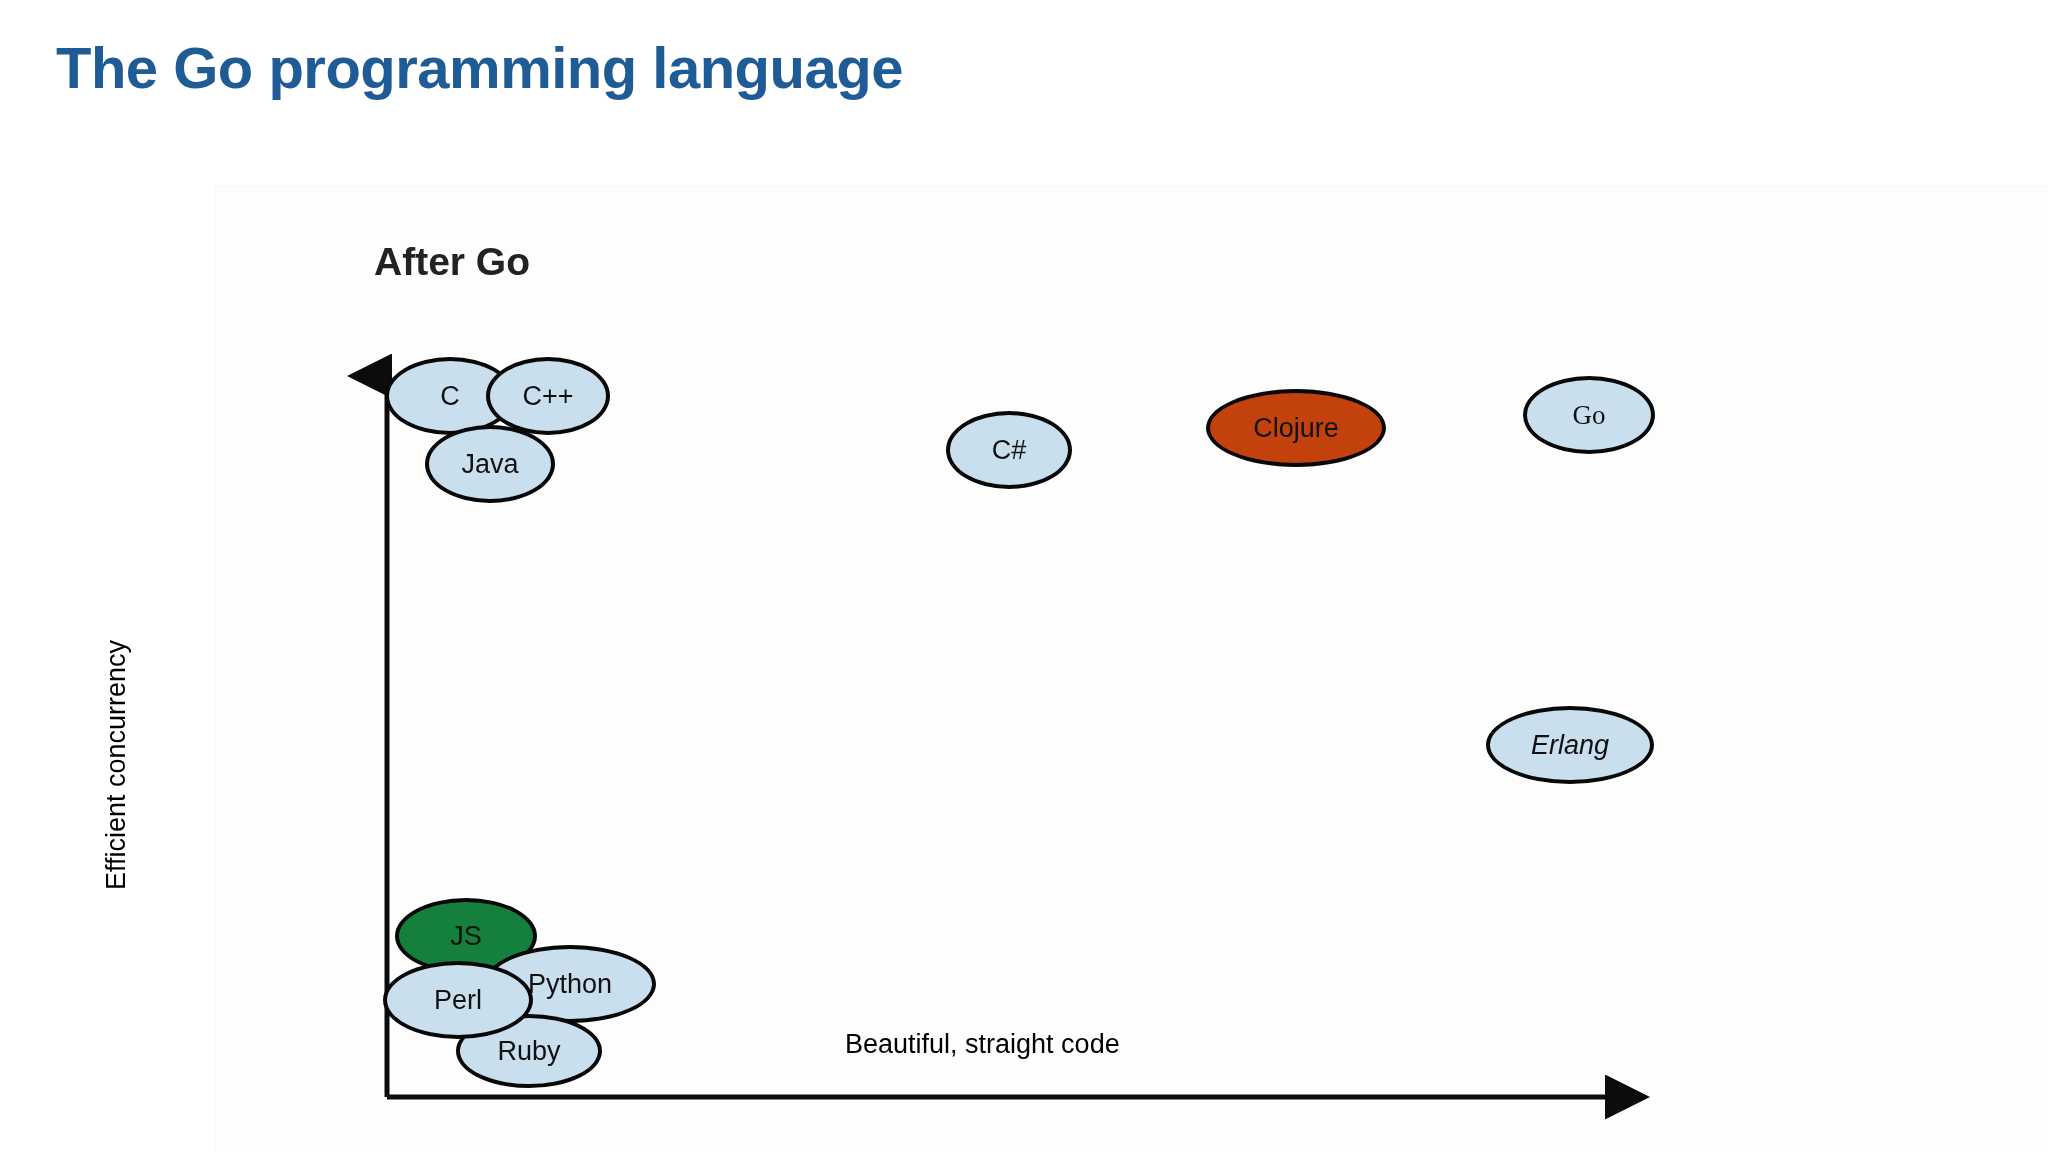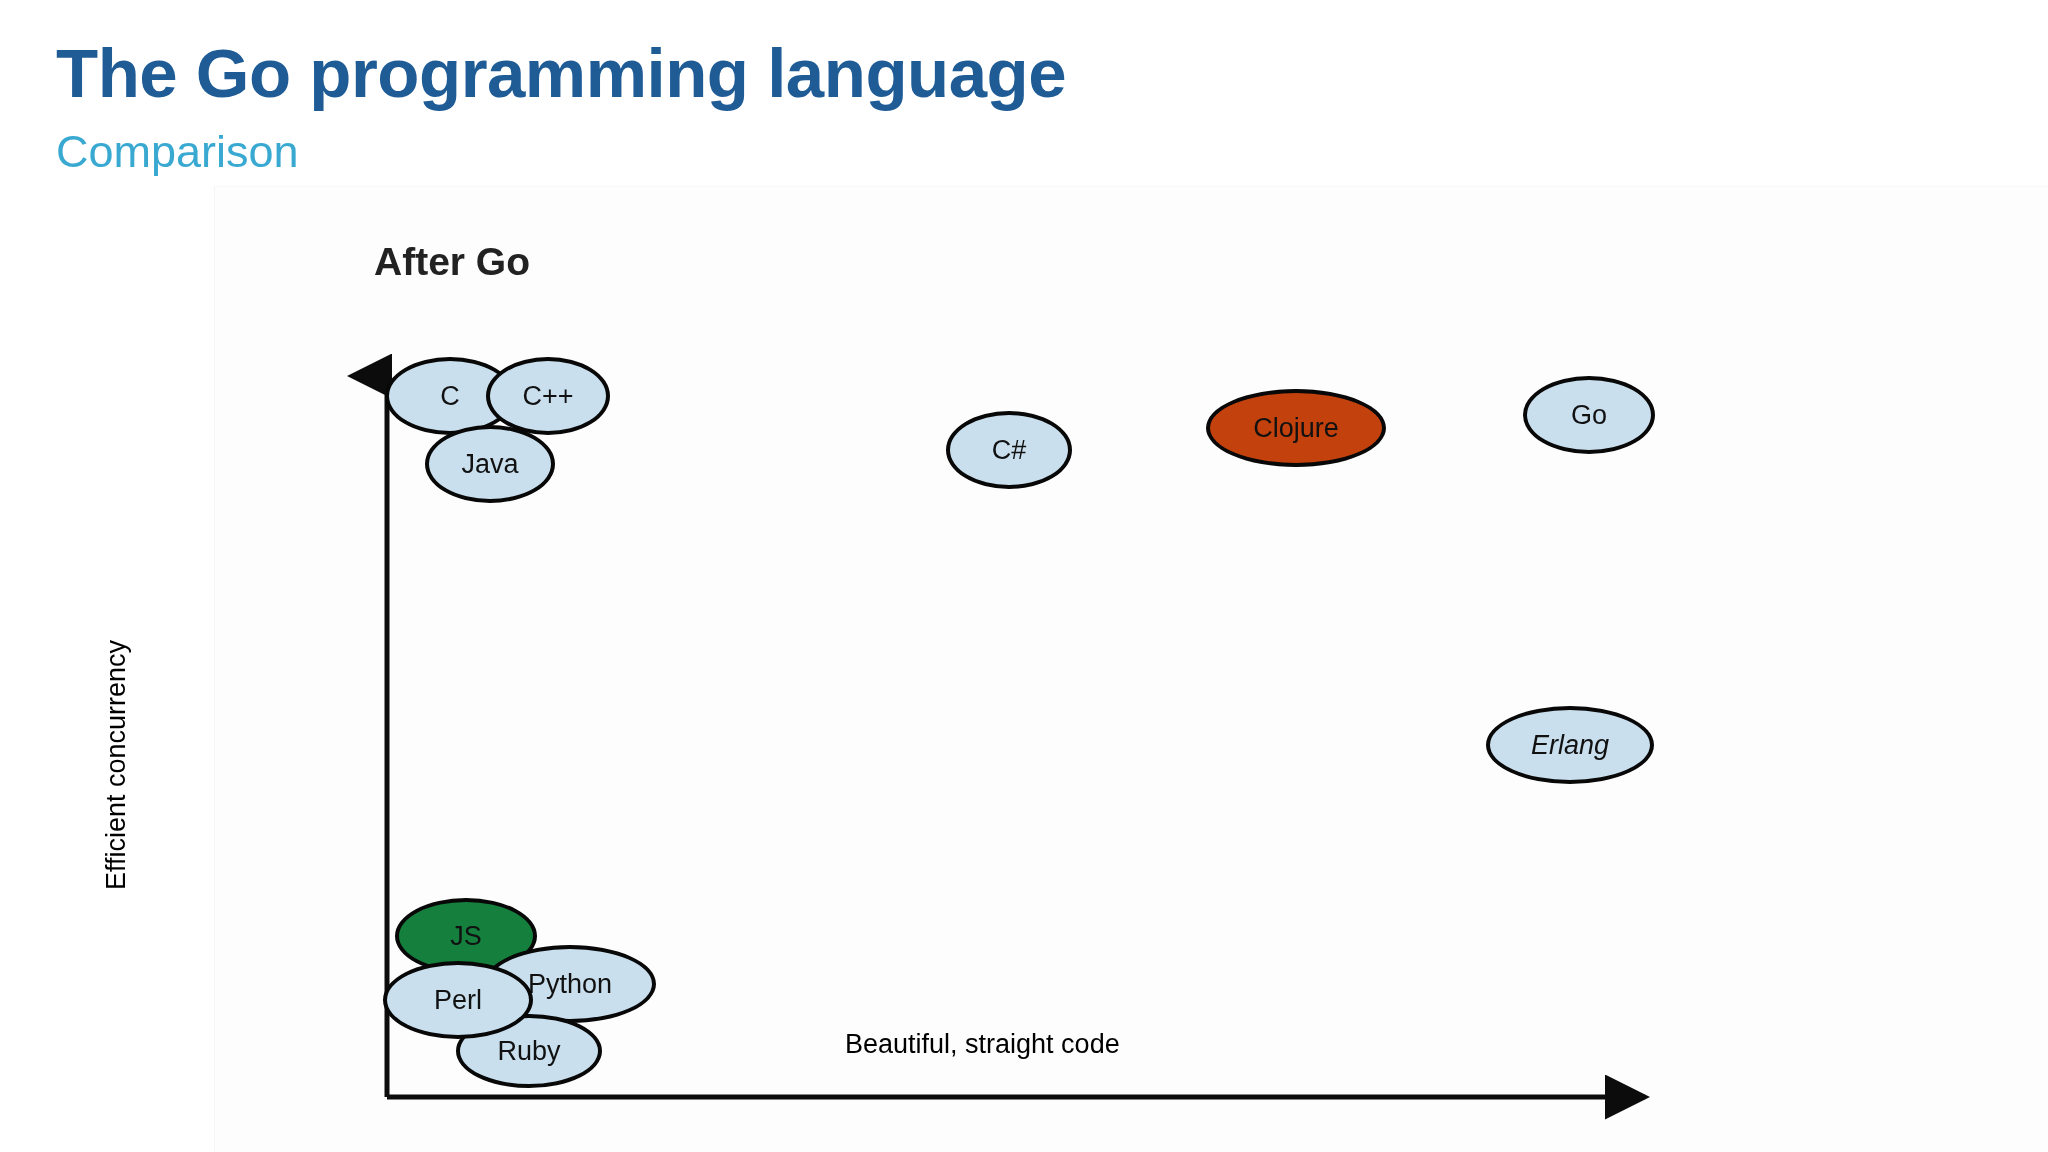--- a/index.html
+++ b/index.html
@@ -31,21 +31,21 @@
     background: #fdfdfe;
     border-left: 1px solid #f4f6f8;
     border-top: 1px solid #f6f8f9;
   }
 
   
   .slide-title {
     position: absolute;
     left: 56px;
     top: 38px;
-    font-size: 69px;
+    font-size: 58px;
     font-weight: bold;
     letter-spacing: -0.5px;
     color: #1f5c96;
     white-space: nowrap;
     line-height: 1.05;
   }
   .slide-subtitle {
     position: absolute;
     left: 56px;
     top: 128px;
@@ -126,21 +126,20 @@
 </style>
 </head>
 <body>
 
 <div id="slide">
 
   <div class="content-panel"></div>
 
   <div class="slide-title">The Go programming language</div>
 
-  <div class="slide-subtitle">Comparison</div>
 
   <div class="diagram-title">After Go</div>
 
   <div class="chart-area">
 
     <svg class="chart-svg" width="2048" height="1152" xmlns="http://www.w3.org/2000/svg">
       <defs>
         <marker id="arrowhead-up" markerWidth="9" markerHeight="9" refX="4.5" refY="8" orient="auto" markerUnits="strokeWidth">
           <path d="M4.5,0 L9,9 L0,9 Z" fill="#0c0c0c"></path>
         </marker>
@@ -167,21 +166,21 @@
         </div>
         <div class="node" style="left: 425px; top: 425px; width: 130px; height: 78px; z-index: 3; background: rgb(201, 223, 238); border-color: rgb(8, 8, 8);">
           <span class="node-label">Java</span>
         </div>
         <div class="node" style="left: 946px; top: 411px; width: 126px; height: 78px; z-index: 1; background: rgb(201, 223, 238); border-color: rgb(8, 8, 8);">
           <span class="node-label">C#</span>
         </div>
         <div class="node" style="left: 1206px; top: 389px; width: 180px; height: 78px; z-index: 1; background: #c2410c; border-color: rgb(8, 8, 8);">
           <span class="node-label">Clojure</span>
         </div>
-        <div class="node" style="left: 1523px; top: 376px; width: 132px; height: 78px; z-index: 1; background: rgb(201, 223, 238); border-color: rgb(8, 8, 8);">
+        <div class="node" style="left: 1523px; top: 376px; width: 132px; height: 78px; z-index: 1; background: rgb(201, 223, 238); border-color: rgb(8, 8, 8); font-family: Liberation Serif, serif;">
           <span class="node-label">Go</span>
         </div>
         <div class="node" style="left: 1486px; top: 706px; width: 168px; height: 78px; z-index: 1; background: rgb(201, 223, 238); border-color: rgb(8, 8, 8); font-style: italic;">
           <span class="node-label">Erlang</span>
         </div>
         <div class="node" style="left: 395px; top: 898px; width: 142px; height: 76px; z-index: 1; background: #15803d; border-color: rgb(8, 8, 8); align-items: center;">
           <span class="node-label">JS</span>
         </div>
         <div class="node" style="left: 484px; top: 945px; width: 172px; height: 78px; z-index: 2; background: rgb(201, 223, 238); border-color: rgb(8, 8, 8); text-align: right;">
           <span class="node-label">Python</span>

